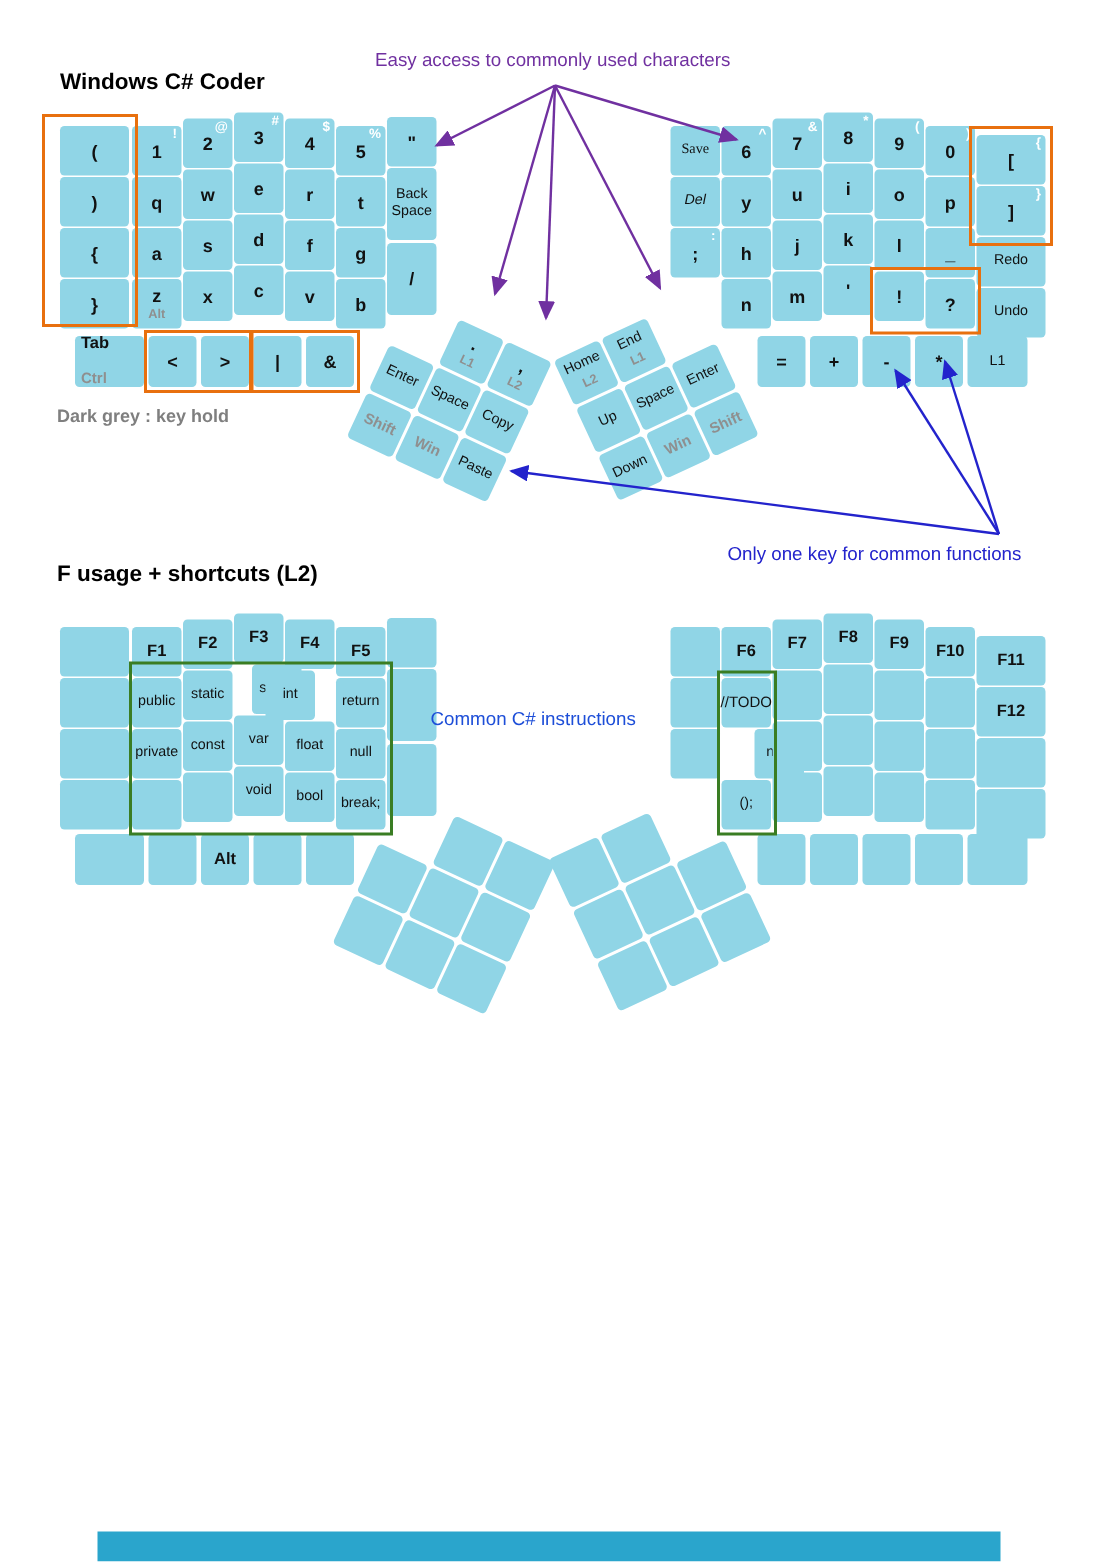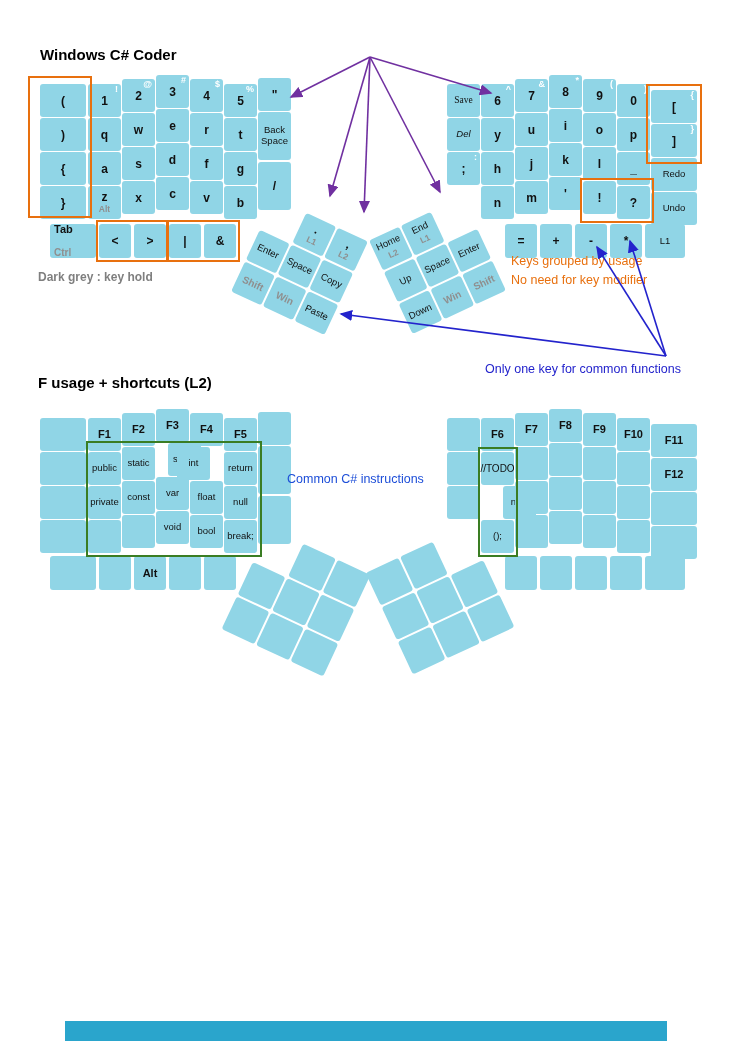--- a/index.html
+++ b/index.html
@@ -30,27 +30,24 @@
   #overlay{position:absolute;left:0;top:0;z-index:6;pointer-events:none}
   #footer{position:absolute;left:65px;top:1021px;width:602px;height:20px;background:#2aa5cc;z-index:1}
 </style>
 </head>
 <body>
 
 <div id="canvas">
 
   <div class="title" style="left:40px;top:46px">Windows C# Coder</div>
 
+  <div class="note purple" style="left:250px;top:33px">Easy access to commonly used characters</div>
 
   <div class="note greynote" style="left:38px;top:270px">Dark grey : key hold</div>
 
-  <div class="note orangenote" style="left:511px;top:252px">
-    <div>Keys grouped by usage</div>
-    <div>No need for key modifier</div>
-  </div>
 
   <div class="note bluenote" style="left:485px;top:362px">Only one key for common functions</div>
 
   <div class="title" style="left:38px;top:374px">F usage + shortcuts (L2)</div>
 
   <div class="note greennote" style="left:287px;top:472px">Common C# instructions</div>
 
   <div id="keys-root">
       <div class="key" style="left: 40px; top: 84px; width: 46px; height: 33px;">
         <span class="mainlbl">(</span>

